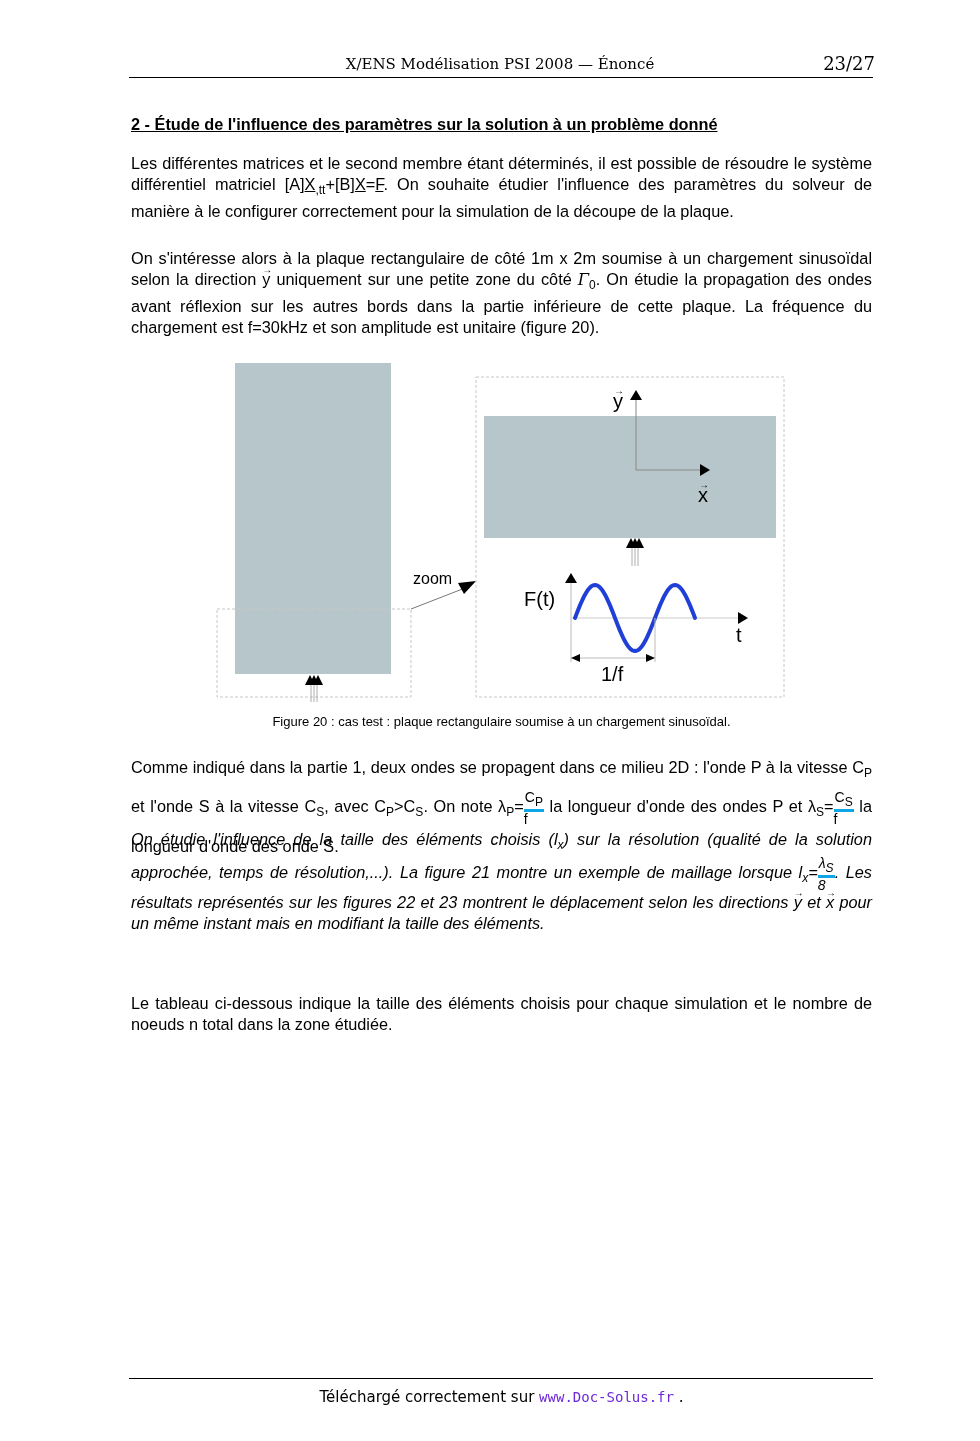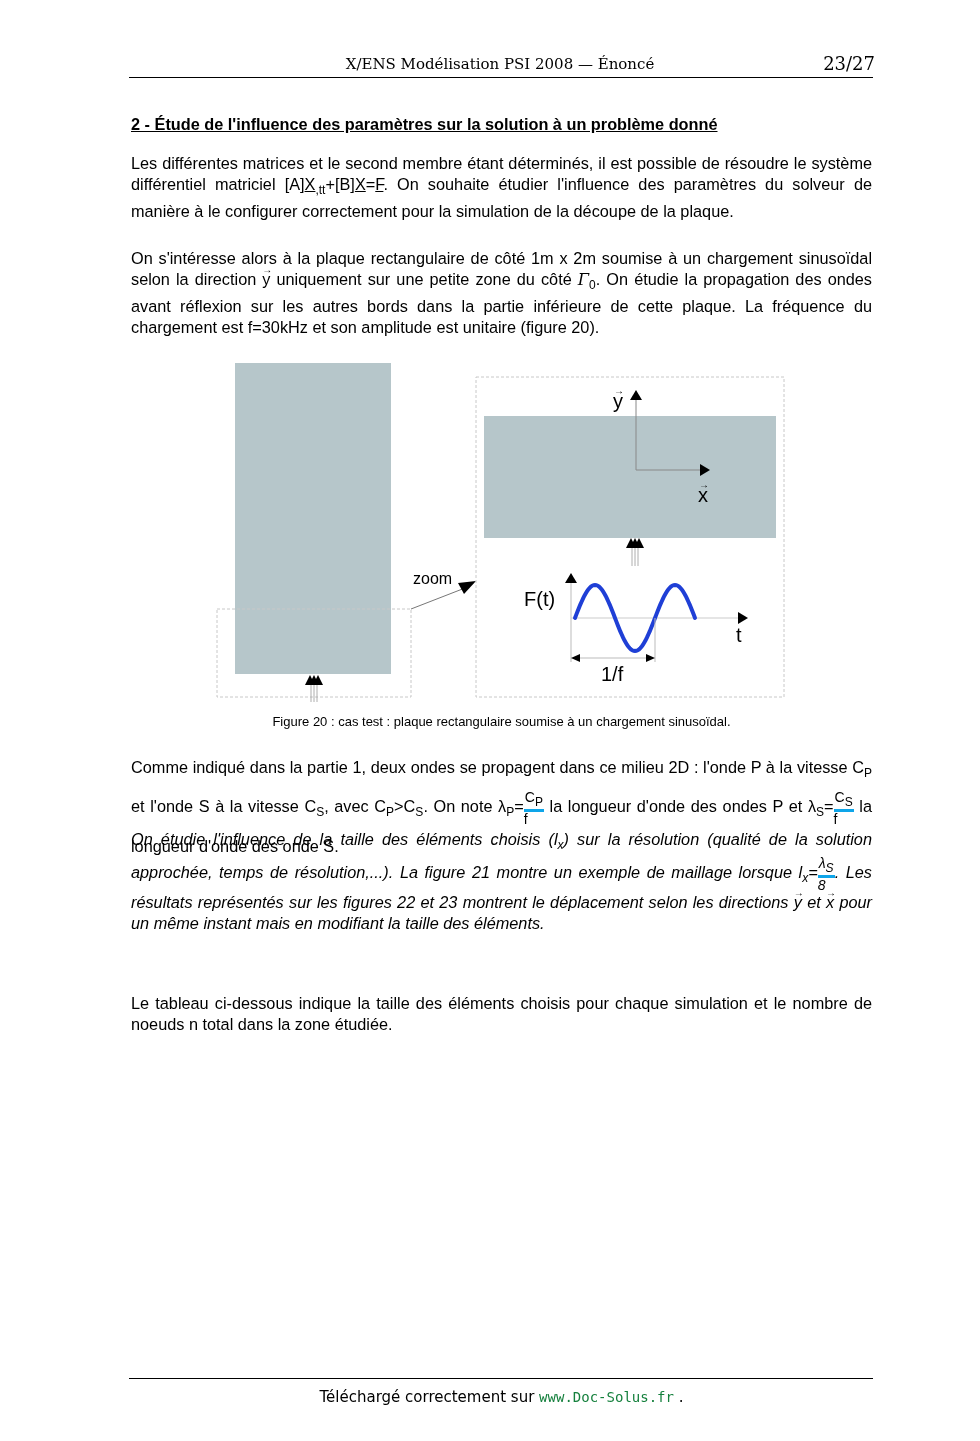--- a/index.html
+++ b/index.html
@@ -19,21 +19,21 @@
   sub { font-size: 12px; }
   .gamma { font-family: "DejaVu Serif", serif; font-style: italic; }
   .vec { position: relative; display: inline-block; }
   .vec::before { content: "\2192"; position: absolute; top: -10px; left: 0; font-size: 10px; }
   .figure { position: absolute; left: 0; top: 0; }
   .caption { position: absolute; left: 0; width: 1003px; top: 714px; text-align: center;
     font-family: "Liberation Sans", sans-serif; font-size: 13px; }
   .footer-rule { position: absolute; left: 129px; width: 744px; top: 1378px; border-top: 1px solid #000; }
   .footer { position: absolute; left: 0; width: 1003px; top: 1388px; text-align: center;
     font-family: "DejaVu Sans", sans-serif; font-size: 15px; }
-  .footer a { color: #15803d; font-family: "DejaVu Sans Mono", monospace; text-decoration: none; font-size: 14px; }
+  .footer a { color: #6d28d9; font-family: "DejaVu Sans Mono", monospace; text-decoration: none; font-size: 14px; }
 </style>
 </head>
 <body>
 
 <div>
   <div class="hdr-title">X/ENS Modélisation PSI 2008 — Énoncé</div>
   <div class="hdr-page">23/27</div>
   <div class="hdr-rule"></div>
 </div>
 

